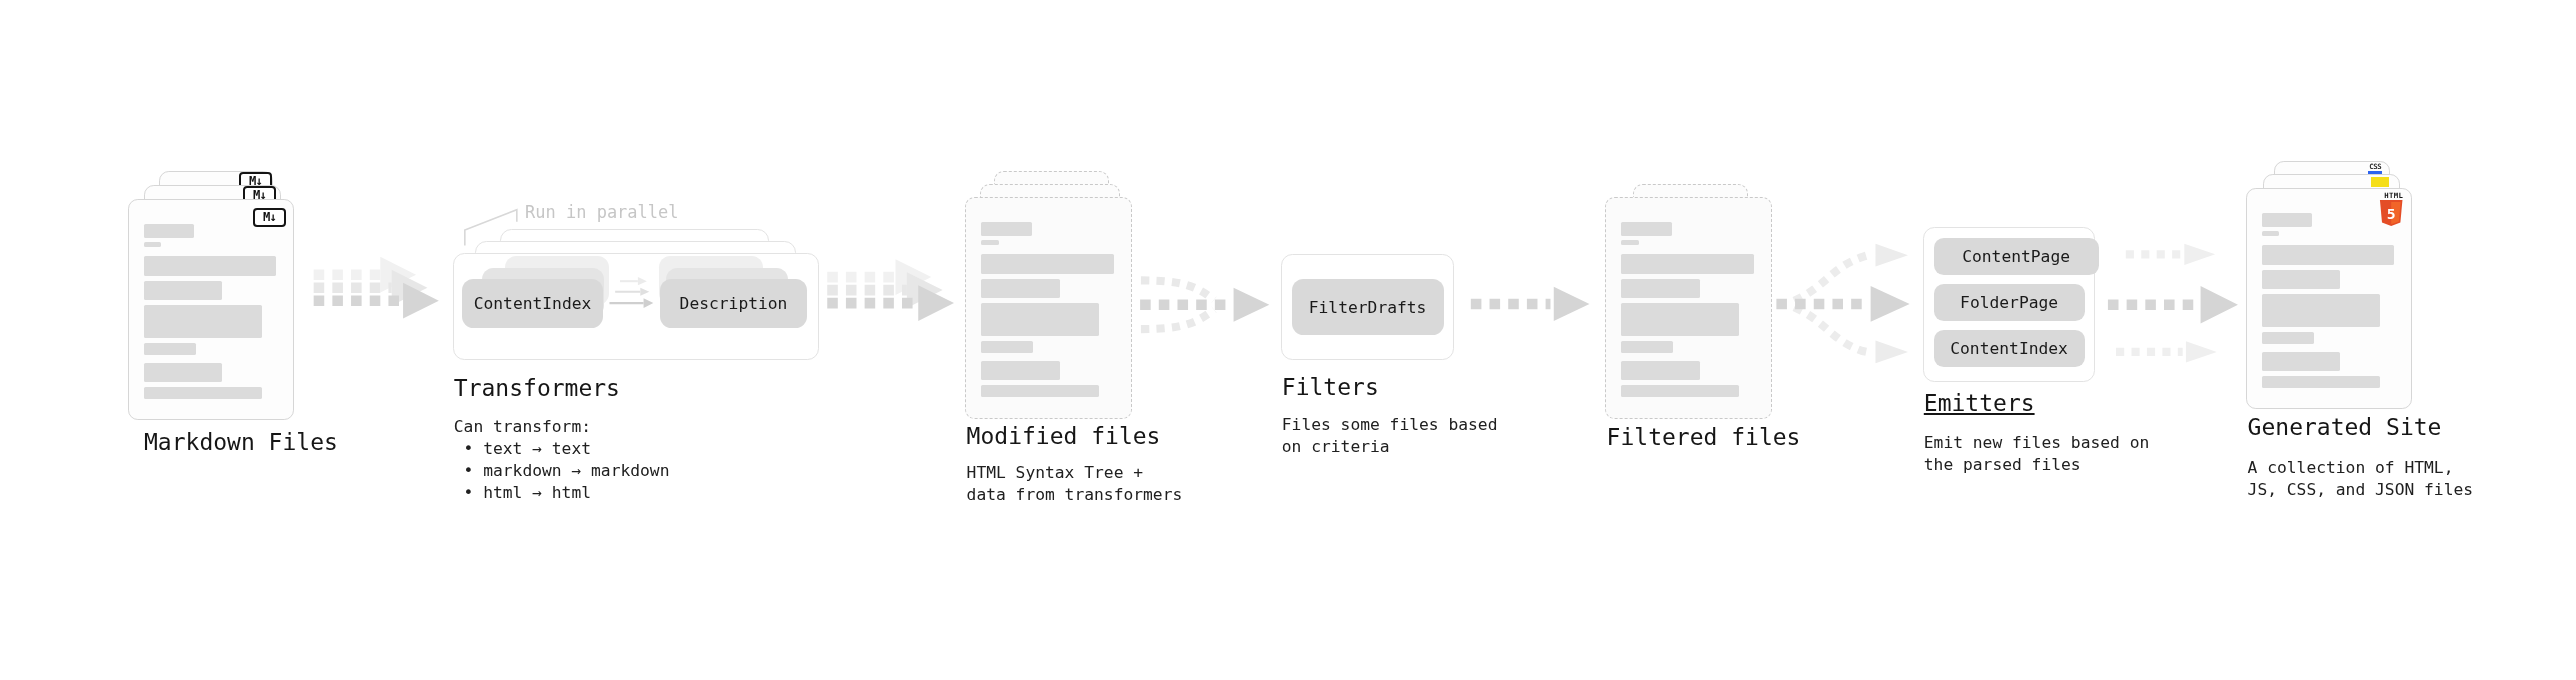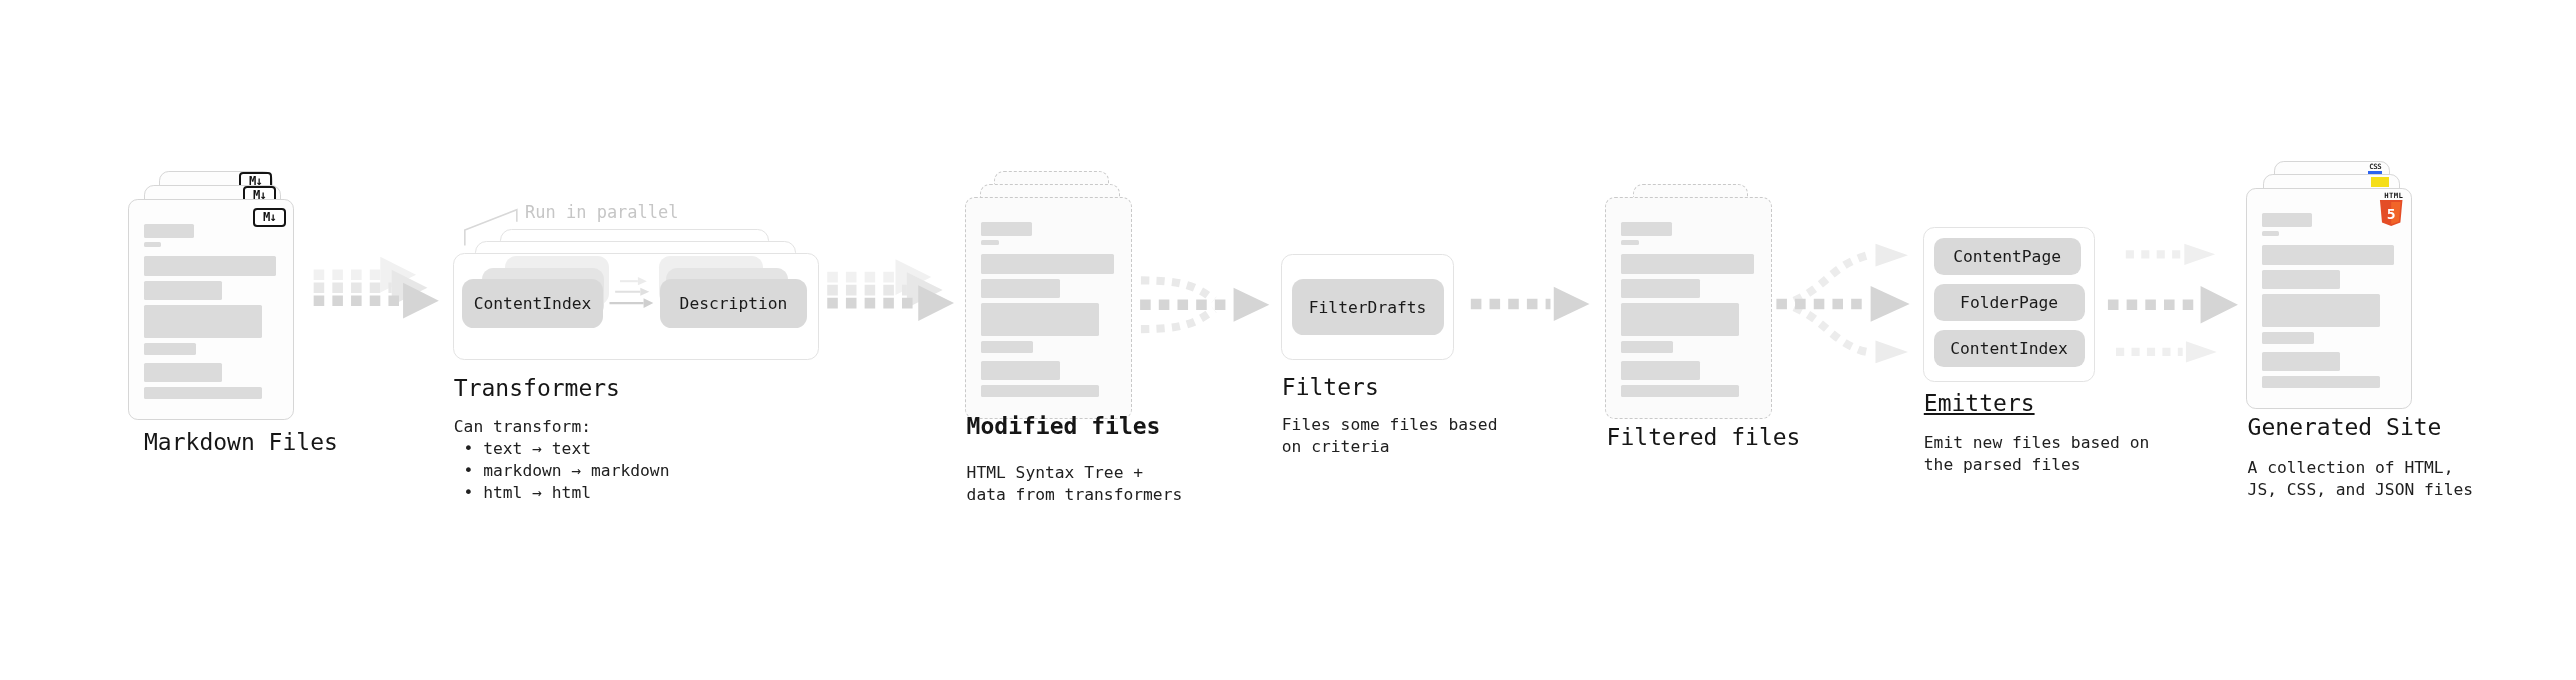--- a/index.html
+++ b/index.html
@@ -101,21 +101,21 @@
           <div class="bar" style="width: 38%; height: 14px; margin-top: 0px;"></div>
           <div class="bar" style="width: 13%; height: 5.7px; margin-top: 3.3px;"></div>
           <div class="bar" style="width: 100%; height: 19.5px; margin-top: 9px;"></div>
           <div class="bar" style="width: 59%; height: 19.5px; margin-top: 4.9px;"></div>
           <div class="bar" style="width: 89%; height: 33px; margin-top: 4.9px;"></div>
           <div class="bar" style="width: 39%; height: 12.2px; margin-top: 4.9px;"></div>
           <div class="bar" style="width: 59%; height: 19.5px; margin-top: 7.3px;"></div>
           <div class="bar" style="width: 89%; height: 12.2px; margin-top: 4.9px;"></div>
         </div>
     </div>
-    <div class="heading" style="left:1.6px;top:244px;font-weight:bold;">Modified files</div>
+    <div class="heading" style="left:1.6px;top:254px;">Modified files</div>
     <div class="desc" style="left:1.6px;top:292px;">
       <div>HTML Syntax Tree +</div>
       <div>data from transformers</div>
     </div>
   </div>
 
   <div class="stage" style="left:1281px;top:254px;">
     <div class="box" style="left:0px;top:0px;width:173px;height:106px;"></div>
     <div class="pill" style="left:10.6px;top:25px;width:152px;height:56px;">FilterDrafts</div>
     <div class="heading" style="left:0.8px;top:121px;">Filters</div>
@@ -137,21 +137,21 @@
           <div class="bar" style="width: 39%; height: 12.2px; margin-top: 4.9px;"></div>
           <div class="bar" style="width: 59%; height: 19.5px; margin-top: 7.3px;"></div>
           <div class="bar" style="width: 89%; height: 12.2px; margin-top: 4.9px;"></div>
         </div>
     </div>
     <div class="heading" style="left:1.6px;top:241px;">Filtered files</div>
   </div>
 
   <div class="stage" style="left:1923px;top:227px;">
     <div class="box" style="left:0px;top:0px;width:172px;height:155px;"></div>
-    <div class="pill" style="left:10.6px;top:11.4px;width:147px;height:37px;border-radius:9.8px;">ContentPage</div>
+    <div class="pill" style="left:10.6px;top:11.4px;width:165px;height:37px;border-radius:9.8px;">ContentPage</div>
     <div class="pill" style="left:10.6px;top:57px;width:151px;height:37px;border-radius:9.8px;">FolderPage</div>
     <div class="pill" style="left:10.6px;top:103px;width:151px;height:37px;border-radius:9.8px;">ContentIndex</div>
     <div class="heading" style="left:0.8px;top:164px;text-decoration:underline;">Emitters</div>
     <div class="desc" style="left:0.8px;top:205px;">
       <div>Emit new files based on</div>
       <div>the parsed files</div>
     </div>
   </div>
 
   <div class="stage" style="left:2246px;top:161px;">

